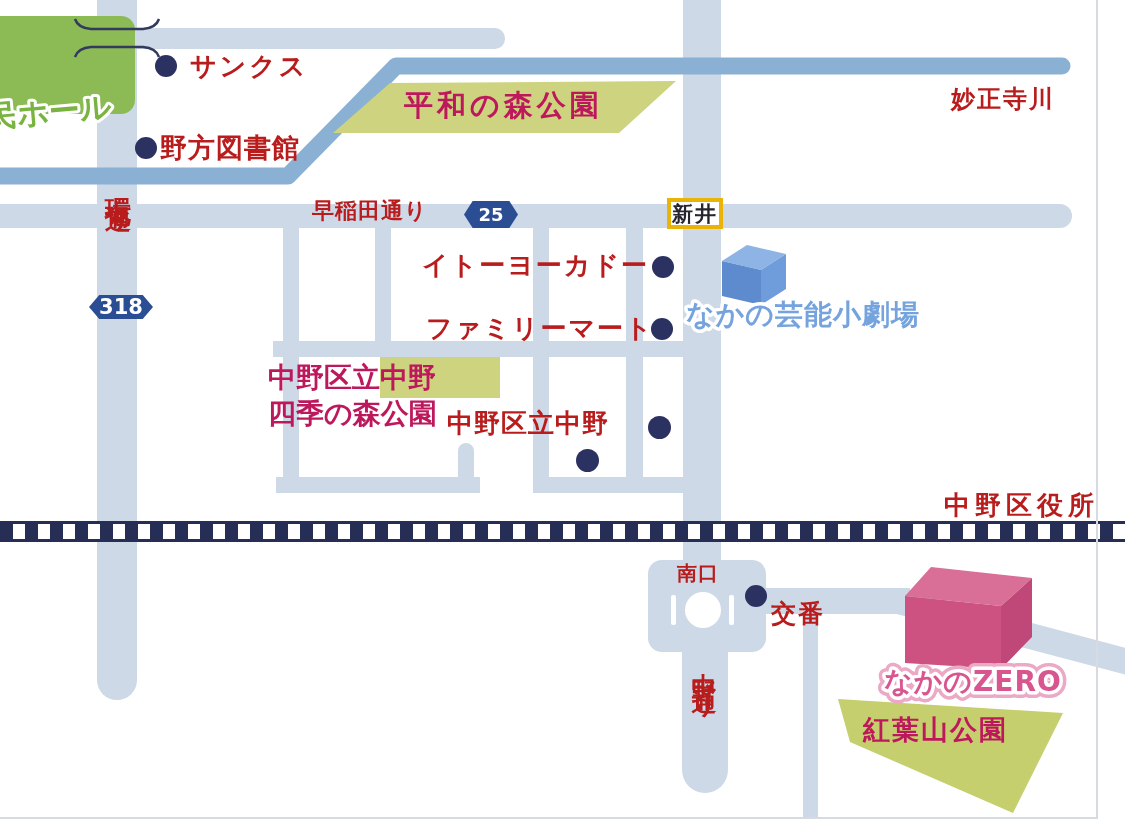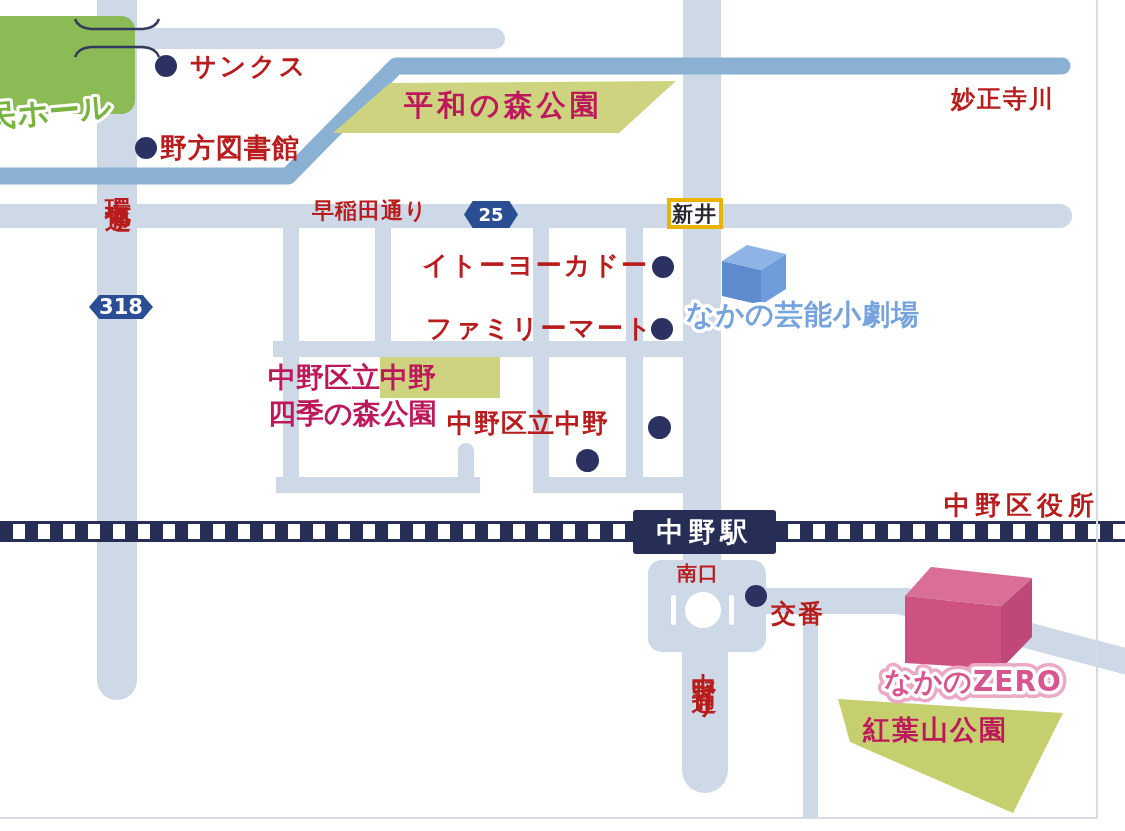--- a/index.html
+++ b/index.html
@@ -113,23 +113,20 @@
 
   <div class="greenlbl" style="left:268px;top:363px;font-size:28px;">中野区立中野</div>
   <div class="greenlbl" style="left:268px;top:399px;font-size:28px;">四季の森公園</div>
 
   <div class="lbl" style="left:447px;top:409px;font-size:26px;letter-spacing:1px;">中野区立中野</div>
   <div class="dot" style="left:648px;top:416px;width:23px;height:23px;"></div>
 
   <div class="dot" style="left:576px;top:449px;width:23px;height:23px;"></div>
 
   <div class="lbl" style="left:944px;top:491px;font-size:26px;letter-spacing:5px;">中野区役所</div>
-  <div class="stationbox">
-    <span>中野駅</span>
-  </div>
 
   <div class="lbl" style="left:677px;top:562px;font-size:20px;letter-spacing:1px;">南口</div>
   <div class="rotary"></div>
   <div class="baybar" style="left:671px;top:595px;"></div>
   <div class="baybar" style="left:729px;top:595px;"></div>
 
   <div class="dot" style="left:745px;top:585px;width:22px;height:22px;"></div>
   <div class="lbl" style="left:771px;top:600px;font-size:25px;letter-spacing:2px;">交番</div>
 
   <div class="lbl vert" style="left:690px;top:652px;font-size:25px;letter-spacing:8px;">中野通り</div>

